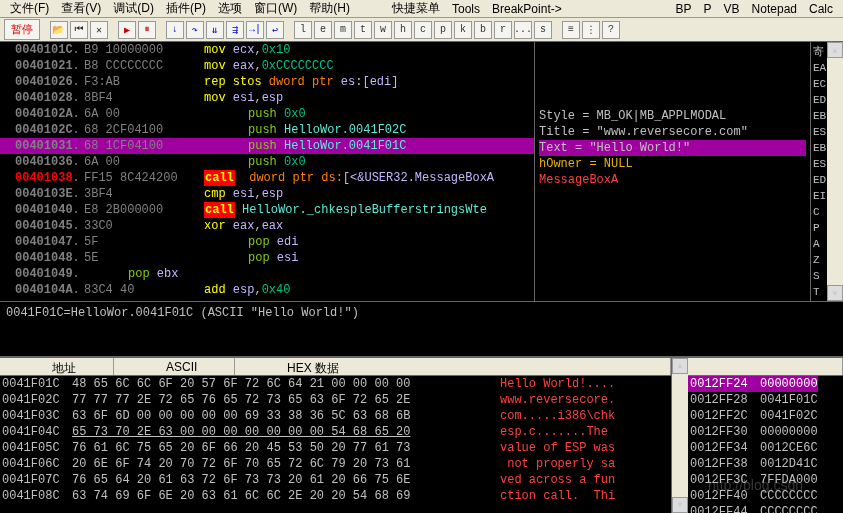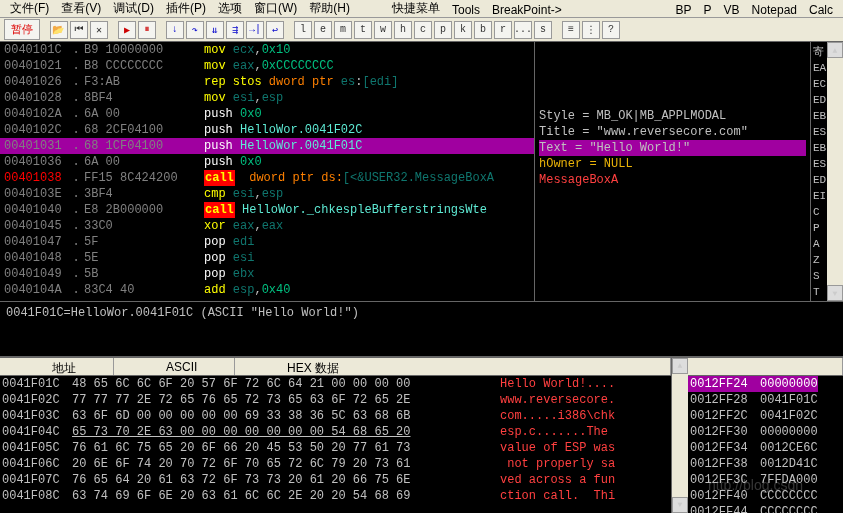--- a/index.html
+++ b/index.html
@@ -1,42 +1,42 @@
 <!DOCTYPE html>
 <html><head>
 <meta charset="utf-8">
 <style>
 * { margin: 0; padding: 0; box-sizing: border-box; }
 body { font-family: "Courier New", monospace; font-size: 12px; background: #000; color: #ccc; width: 843px; height: 513px; overflow: hidden; }
-.menubar { background: #ece9d8; color: #000; height: 18px; display: flex; align-items: flex-end; padding: 0 4px; font-family: "SimSun", sans-serif; font-size: 12px; border-bottom: 1px solid #999; }
+.menubar { background: #ece9d8; color: #000; height: 18px; display: flex; align-items: center; padding: 0 4px; font-family: "SimSun", sans-serif; font-size: 12px; border-bottom: 1px solid #999; }
 .menubar span { padding: 0 6px; cursor: default; }
 .toolbar { background: #ece9d8; height: 24px; display: flex; align-items: center; padding: 0 4px; gap: 2px; border-bottom: 1px solid #666; }
 .btn-pause { color: #d00; font-size: 11px; padding: 2px 6px; border: 1px solid #999; background: #f4f4f0; }
 .tb-btn { width: 18px; height: 18px; border: 1px solid #999; background: #f4f4f0; display: flex; align-items: center; justify-content: center; font-size: 10px; color: #333; cursor: pointer; }
 .tb-sep { width: 6px; }
 .tb-btn.red { color: #c00; }
 .tb-btn.blue { color: #00c; }
 .disasm-area { display: flex; height: 260px; background: #000; border-bottom: 1px solid #666; }
 .disasm-left { width: 535px; overflow: hidden; border-right: 1px solid #666; }
 .disasm-right { width: 275px; padding: 2px 4px; overflow: hidden; }
 .regpane { width: 33px; background: #000; overflow: hidden; border-left: 1px solid #666; padding-top: 2px; position: relative; }
 .regpane .scrollbar { position: absolute; right: 0; top: 0; width: 16px; height: 100%; background: #ece9d8; }
 .regpane .scroll-up, .regpane .scroll-down { width: 16px; height: 16px; background: #ddd; border: 1px solid #999; display: flex; align-items: center; justify-content: center; font-size: 8px; }
 .regpane .scroll-down { position: absolute; bottom: 0; }
 .reg-lbl { color: #c0c0c0; font-size: 11px; padding-left: 2px; line-height: 16px; }
 .row { display: flex; height: 16px; line-height: 16px; white-space: pre; }
 .row.hl { background: #a000a0; }
-.addr { width: 68px; color: #808080; padding-left: 4px; }
+.addr { width: 68px; color: #808080; padding-left: 15px; font-weight: bold; }
 .addr.eip { background: #000; color: #ff0000; }
 .sep { width: 16px; color: #808080; text-align: center; }
 .bytes { width: 120px; color: #808080; }
 .mnem { color: #ffff00; }
-.mnem-blue { color: #ffffff; }
+.mnem-blue { color: #84cc16; margin-left: 44px; }
 .mnem-red { background: #ff0000; color: #ffff00; font-weight: bold; padding: 0 1px; }
-.reg { color: #0f766e; }
+.reg { color: #c4b5fd; }
 .op-comma { color: #c0c0c0; }
 .num { color: #00c080; }
 .ptr { color: #ff8000; }
 .sym { color: #5eead4; }
 .info-area { height: 56px; background: #000; padding: 4px 6px; color: #c0c0c0; border-bottom: 2px solid #666; }
 .bottom-area { display: flex; height: 155px; background: #000; }
 .hex-pane { flex: 1; border-right: 1px solid #666; }
 .stack-pane { width: 155px; }
 .pane-header { background: #ece9d8; color: #000; height: 18px; display: flex; border-bottom: 1px solid #666; font-family: "SimSun", sans-serif; }
 .ph-col { border-right: 1px solid #999; padding: 2px 4px; margin-left: 48px; }
@@ -125,21 +125,21 @@
       <div class="row"><span class="addr">0040102A</span><span class="sep">.</span><span class="bytes">6A 00</span><span class="mnem-blue">push </span><span class="num">0x0</span></div>
       <div class="row"><span class="addr">0040102C</span><span class="sep">.</span><span class="bytes">68 2CF04100</span><span class="mnem-blue">push </span><span class="sym">HelloWor.0041F02C</span></div>
       <div class="row hl"><span class="addr">00401031</span><span class="sep">.</span><span class="bytes">68 1CF04100</span><span class="mnem-blue">push </span><span class="sym">HelloWor.0041F01C</span></div>
       <div class="row"><span class="addr">00401036</span><span class="sep">.</span><span class="bytes">6A 00</span><span class="mnem-blue">push </span><span class="num">0x0</span></div>
       <div class="row"><span class="addr eip">00401038</span><span class="sep">.</span><span class="bytes">FF15 8C424200</span><span class="mnem-red">call</span><span class="sym">  </span><span class="ptr">dword ptr ds:</span><span class="reg">[&lt;&amp;USER32.MessageBoxA</span></div>
       <div class="row"><span class="addr">0040103E</span><span class="sep">.</span><span class="bytes">3BF4</span><span class="mnem">cmp </span><span class="reg">esi</span><span class="op-comma">,</span><span class="reg">esp</span></div>
       <div class="row"><span class="addr">00401040</span><span class="sep">.</span><span class="bytes">E8 2B000000</span><span class="mnem-red">call</span><span class="sym"> HelloWor._chkespleBufferstringsWte</span></div>
       <div class="row"><span class="addr">00401045</span><span class="sep">.</span><span class="bytes">33C0</span><span class="mnem">xor </span><span class="reg">eax</span><span class="op-comma">,</span><span class="reg">eax</span></div>
       <div class="row"><span class="addr">00401047</span><span class="sep">.</span><span class="bytes">5F</span><span class="mnem-blue">pop </span><span class="reg">edi</span></div>
       <div class="row"><span class="addr">00401048</span><span class="sep">.</span><span class="bytes">5E</span><span class="mnem-blue">pop </span><span class="reg">esi</span></div>
-      <div class="row"><span class="addr">00401049</span><span class="sep">.</span><span class="bytes">5B</span><span class="mnem-blue">pop </span><span class="reg">ebx</span></div>
+      <div class="row"><span class="addr">00401049</span><span class="sep">.</span><span class="mnem-blue">pop </span><span class="reg">ebx</span></div>
       <div class="row"><span class="addr">0040104A</span><span class="sep">.</span><span class="bytes">83C4 40</span><span class="mnem">add </span><span class="reg">esp</span><span class="op-comma">,</span><span class="num">0x40</span></div>
     </div>
   <div class="disasm-right" id="disasm-right">
       <div class="row"><span class="cmt-y" style="color: rgb(192, 192, 192);"></span></div>
       <div class="row"><span class="cmt-y" style="color: rgb(192, 192, 192);"></span></div>
       <div class="row"><span class="cmt-y" style="color: rgb(192, 192, 192);"></span></div>
       <div class="row"><span class="cmt-y" style="color: rgb(192, 192, 192);"></span></div>
       <div class="row"><span class="cmt-y" style="color: rgb(192, 192, 192);">Style = MB_OK|MB_APPLMODAL</span></div>
       <div class="row"><span class="cmt-y" style="color: rgb(192, 192, 192);">Title = "www.reversecore.com"</span></div>
       <div class="row hl"><span class="cmt-y" style="color: rgb(192, 192, 192);">Text = "Hello World!"</span></div>

